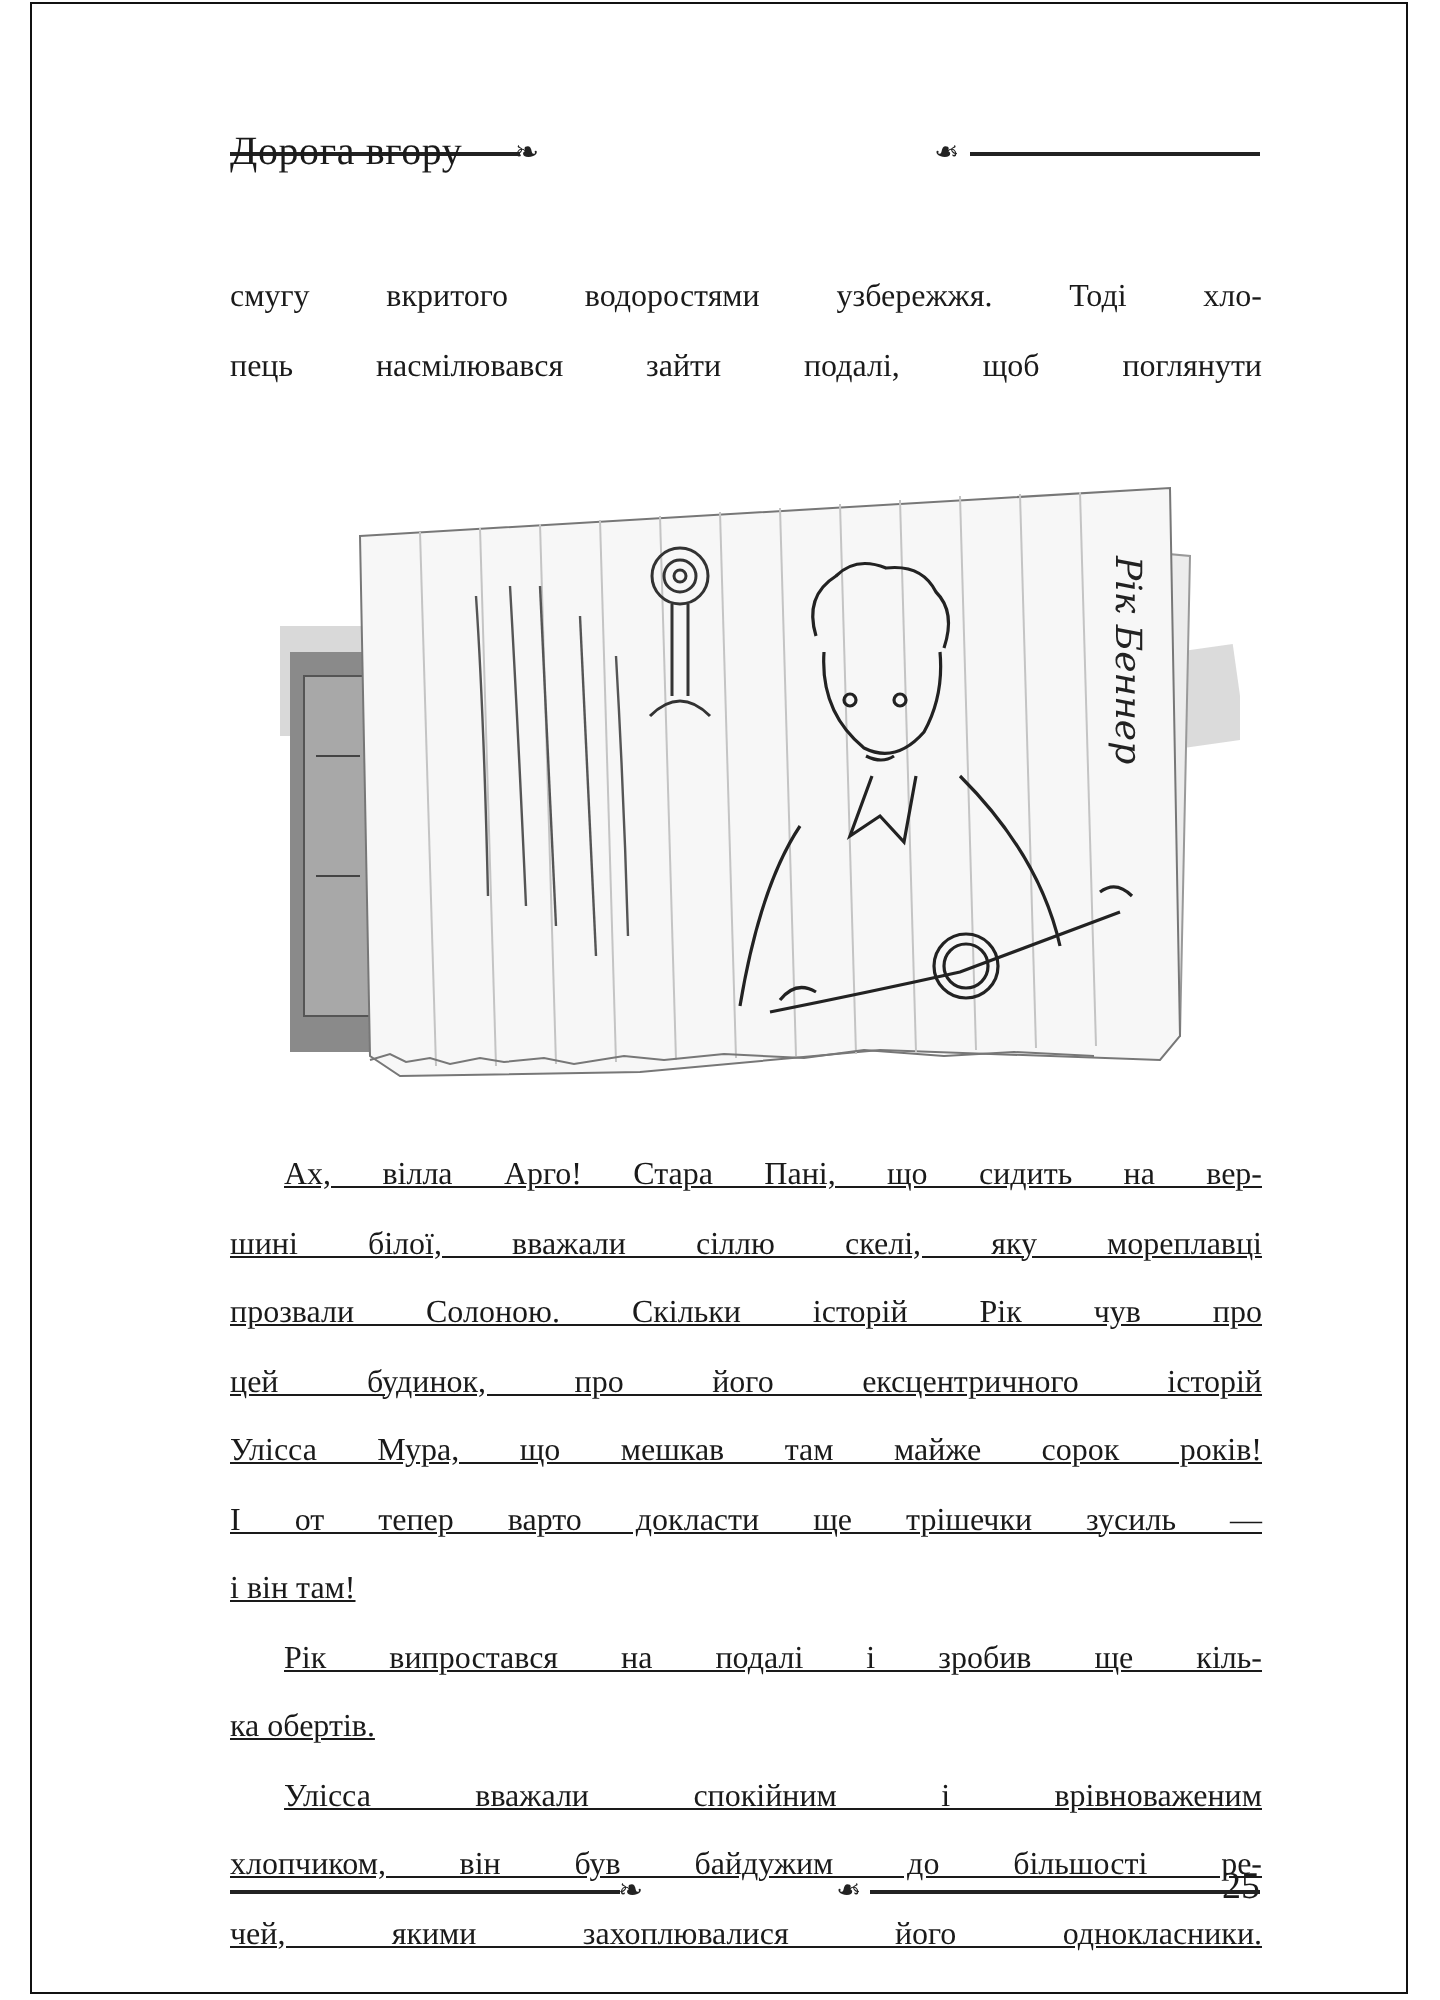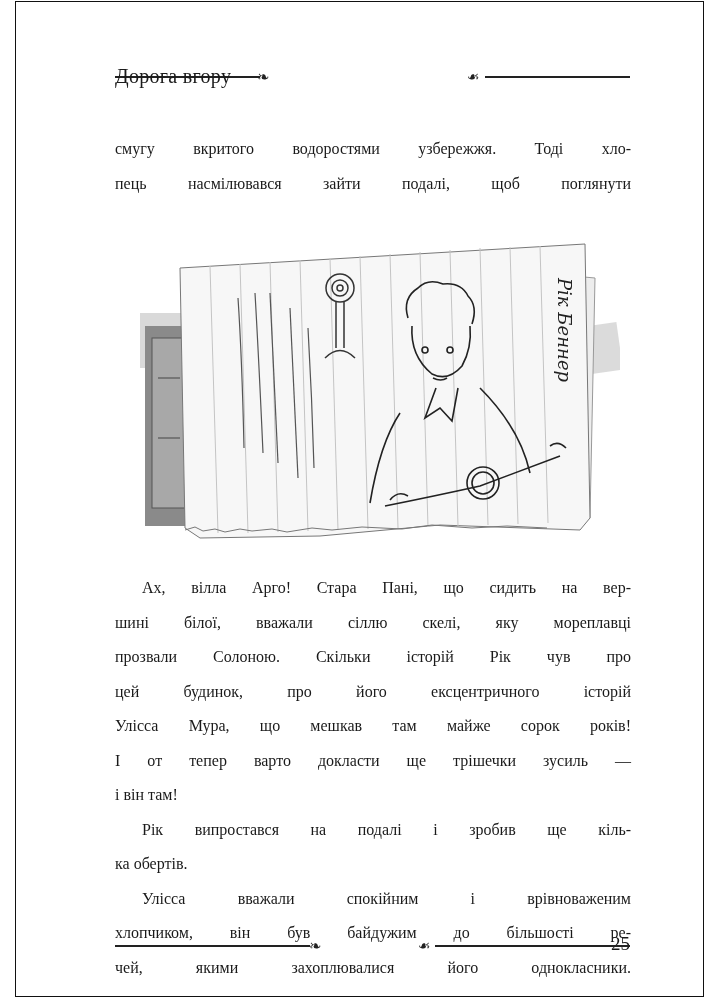--- a/index.html
+++ b/index.html
@@ -95,21 +95,21 @@
       <path d="M250 262 q8 -10 18 -4"></path>
         <path d="M410 208 q8 -6 16 2"></path>
     </g>
 
     <text x="418" y="40" transform="rotate(90 418 40)" font-family="DejaVu Serif, serif" font-style="italic" font-size="18" fill="#222">Рік Беннер</text>
 
     <path d="M45 292 l10 -3 l8 4 l12 -2 l10 3 l15 -3 l12 2 l20 -2 l15 3 l25 -4 l20 2 l30 -3 l40 2 l30 -4 l40 3 l35 -2 l40 2" stroke="#777" fill="none"></path>
   </svg>
 </div>
 
-<div class="text" style="top:571px;">
+<div class="text" style="top:571px;text-decoration:underline;">
   <div>
     <p class="ind last">Ах, вілла Арго! Стара Пані, що сидить на вер-</p>
     <p class="last">шині білої, вважали сіллю скелі, яку мореплавці</p>
     <p class="last">прозвали Солоною. Скільки історій Рік чув про</p>
     <p class="last">цей будинок, про його ексцентричного історій</p>
     <p class="last">Улісса Мура, що мешкав там майже сорок років!</p>
     <p class="last">І от тепер варто докласти ще трішечки зусиль —</p>
     <p>і він там!</p>
   </div>
   <div>

